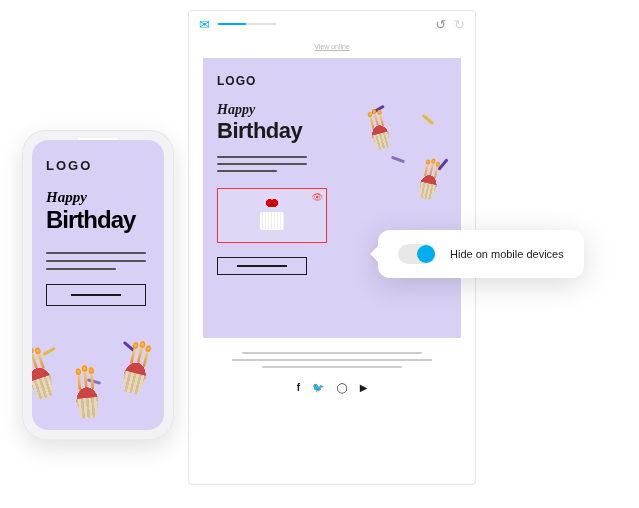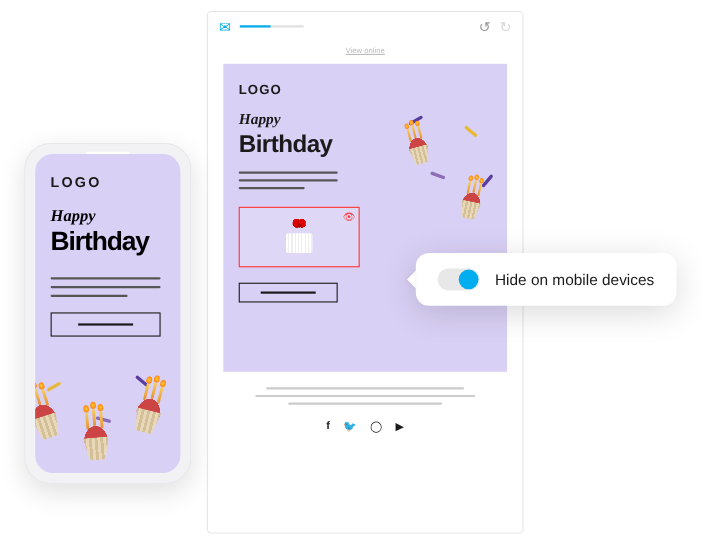--- a/index.html
+++ b/index.html
@@ -288,21 +288,21 @@
       cursor: pointer;
     }
     .toggle .knob {
       position: absolute;
       right: 1px; top: 1px;
       width: 18px; height: 18px;
       background: #00aef0;
       border-radius: 50%;
     }
     .tooltip-label {
-      font-size: 14px;
+      font-size: 11px;
       color: #1a1a1a;
     }
     
     .cupcake {
       position: absolute;
     }
     .cup-base {
       width: 22px;
       height: 16px;
       background: repeating-linear-gradient(90deg, #e8d8b8 0 2px, #d4c098 2px 4px);

